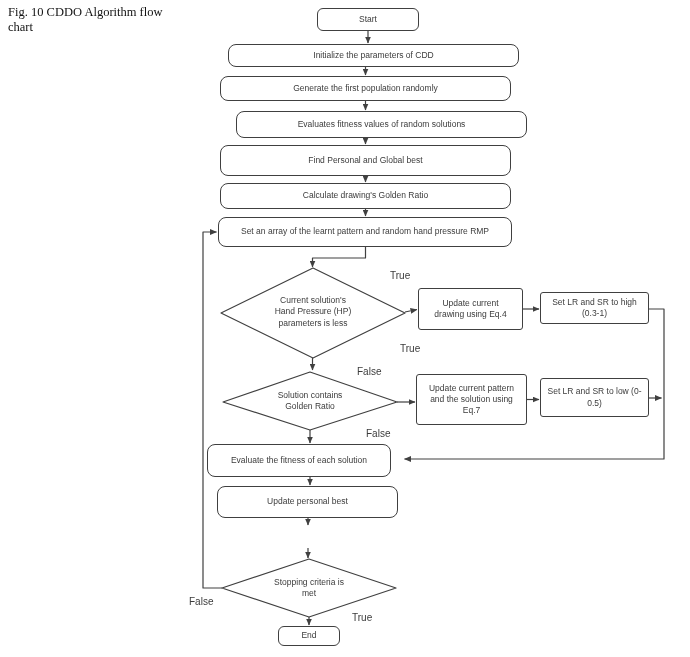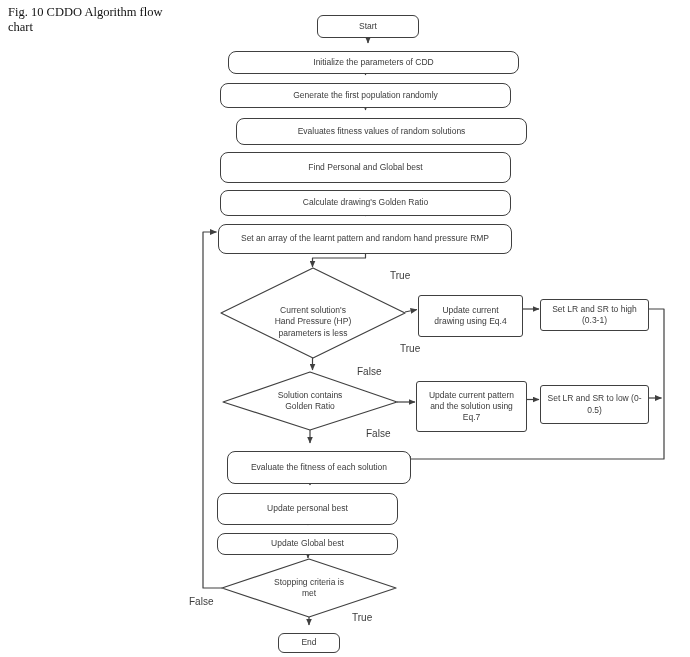--- a/index.html
+++ b/index.html
@@ -10,21 +10,21 @@
   .caption{
     position:absolute;left:8px;top:5px;width:170px;
     font-family:"Liberation Serif",serif;font-size:12.5px;line-height:1.18;color:#111;
   }
   .caption b{font-weight:normal;}
   svg.connectors{position:absolute;left:0;top:0;}
   .node{
     position:absolute;border:1.2px solid #404040;border-radius:8px;background:#ffffff;
     display:flex;align-items:center;justify-content:center;text-align:center;
     font-size:8.5px;color:#3b3b3b;white-space:pre-line;line-height:1.3;
-    padding:1px 4px;box-sizing:border-box;margin-top:7px;
+    padding:1px 4px;box-sizing:border-box;
   }
   .node.small{border-radius:6px;}
   .node.side{border-radius:3px;}
   .dlabel{
     position:absolute;transform:translate(-50%,-50%);text-align:center;
     font-size:8.5px;color:#3b3b3b;white-space:pre-line;line-height:1.35;width:150px;
   }
   .elabel{position:absolute;font-size:10px;color:#3b3b3b;}
 </style>
 </head>
@@ -68,41 +68,40 @@
   </svg>
 
   <div class="node small" style="left:317px;top:8px;width:102px;height:23px">Start</div>
   <div class="node" style="left:228px;top:44px;width:291px;height:23px">Initialize the parameters of CDD</div>
   <div class="node" style="left:220px;top:76px;width:291px;height:25px">Generate the first population randomly</div>
   <div class="node" style="left:236px;top:111px;width:291px;height:27px">Evaluates fitness values of random solutions</div>
   <div class="node" style="left:220px;top:145px;width:291px;height:31px">Find Personal and Global best</div>
   <div class="node" style="left:220px;top:183px;width:291px;height:26px">Calculate drawing's Golden Ratio</div>
   <div class="node" style="left:218px;top:217px;width:294px;height:30px">Set an array of the learnt pattern and random hand pressure RMP</div>
 
-  <div class="dlabel" style="left:313px;top:322px">Current solution's
+  <div class="dlabel" style="left:313px;top:312px">Current solution's
 Hand Pressure (HP)
 parameters is less</div>
   <div class="dlabel" style="left:309px;top:588px">Stopping criteria is
 met</div>
   <div class="dlabel" style="left:310px;top:401px">Solution contains
 Golden Ratio</div>
 
   <div class="node side" style="left:418px;top:288px;width:105px;height:42px">Update current
 drawing using Eq.4</div>
   <div class="node side" style="left:540px;top:292px;width:109px;height:32px">Set LR and SR to high
 (0.3-1)</div>
   <div class="node side" style="left:416px;top:374px;width:111px;height:51px">Update current pattern
 and the solution using
 Eq.7</div>
   <div class="node side" style="left:540px;top:378px;width:109px;height:39px">Set LR and SR to low (0-
 0.5)</div>
 
-  <div class="node" style="left:227px;top:444px;width:184px;height:33px">Evaluate the fitness of each solution</div>
+  <div class="node" style="left:207px;top:444px;width:184px;height:33px">Evaluate the fitness of each solution</div>
   <div class="node" style="left:217px;top:486px;width:181px;height:32px">Update personal best</div>
-  <div class="node" style="left:217px;top:526px;width:181px;height:22px">Update Global best</div>
   <div class="node small" style="left:278px;top:626px;width:62px;height:20px">End</div>
 
   <span class="elabel" style="left:390px;top:270px">True</span>
   <span class="elabel" style="left:400px;top:343px">True</span>
   <span class="elabel" style="left:357px;top:366px">False</span>
   <span class="elabel" style="left:366px;top:428px">False</span>
   <span class="elabel" style="left:189px;top:596px">False</span>
   <span class="elabel" style="left:352px;top:612px">True</span>
 
 </div>

